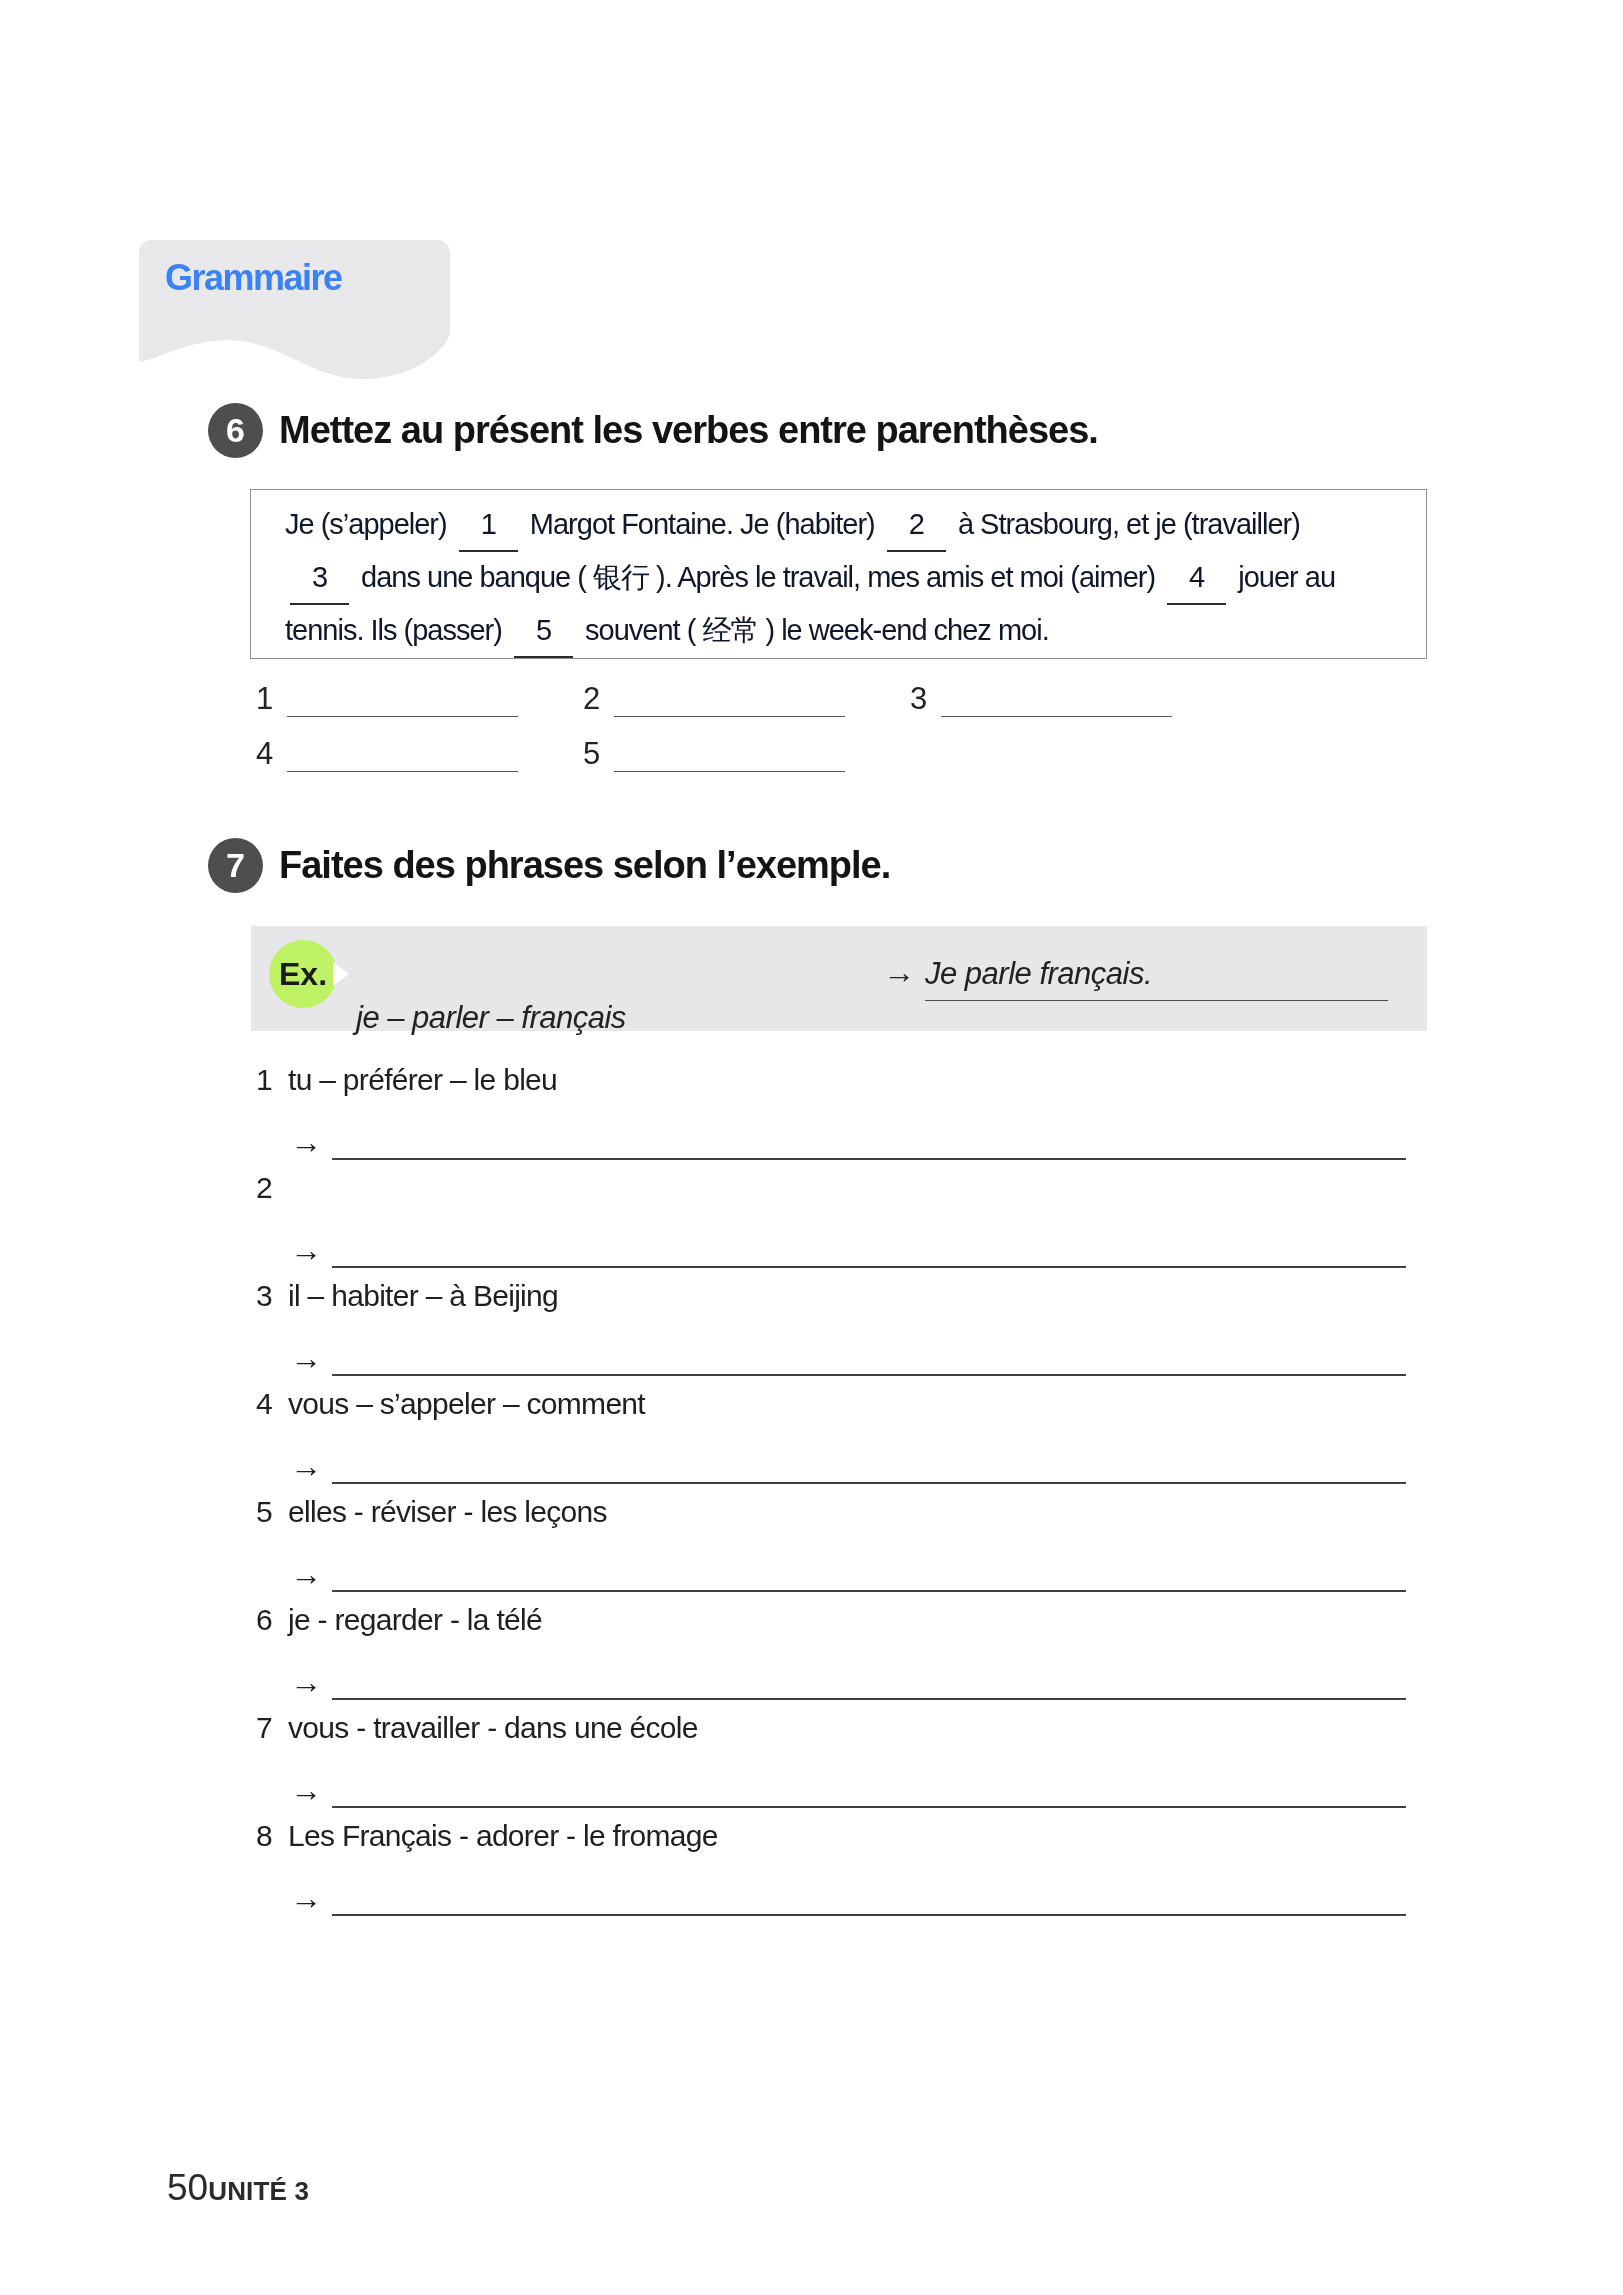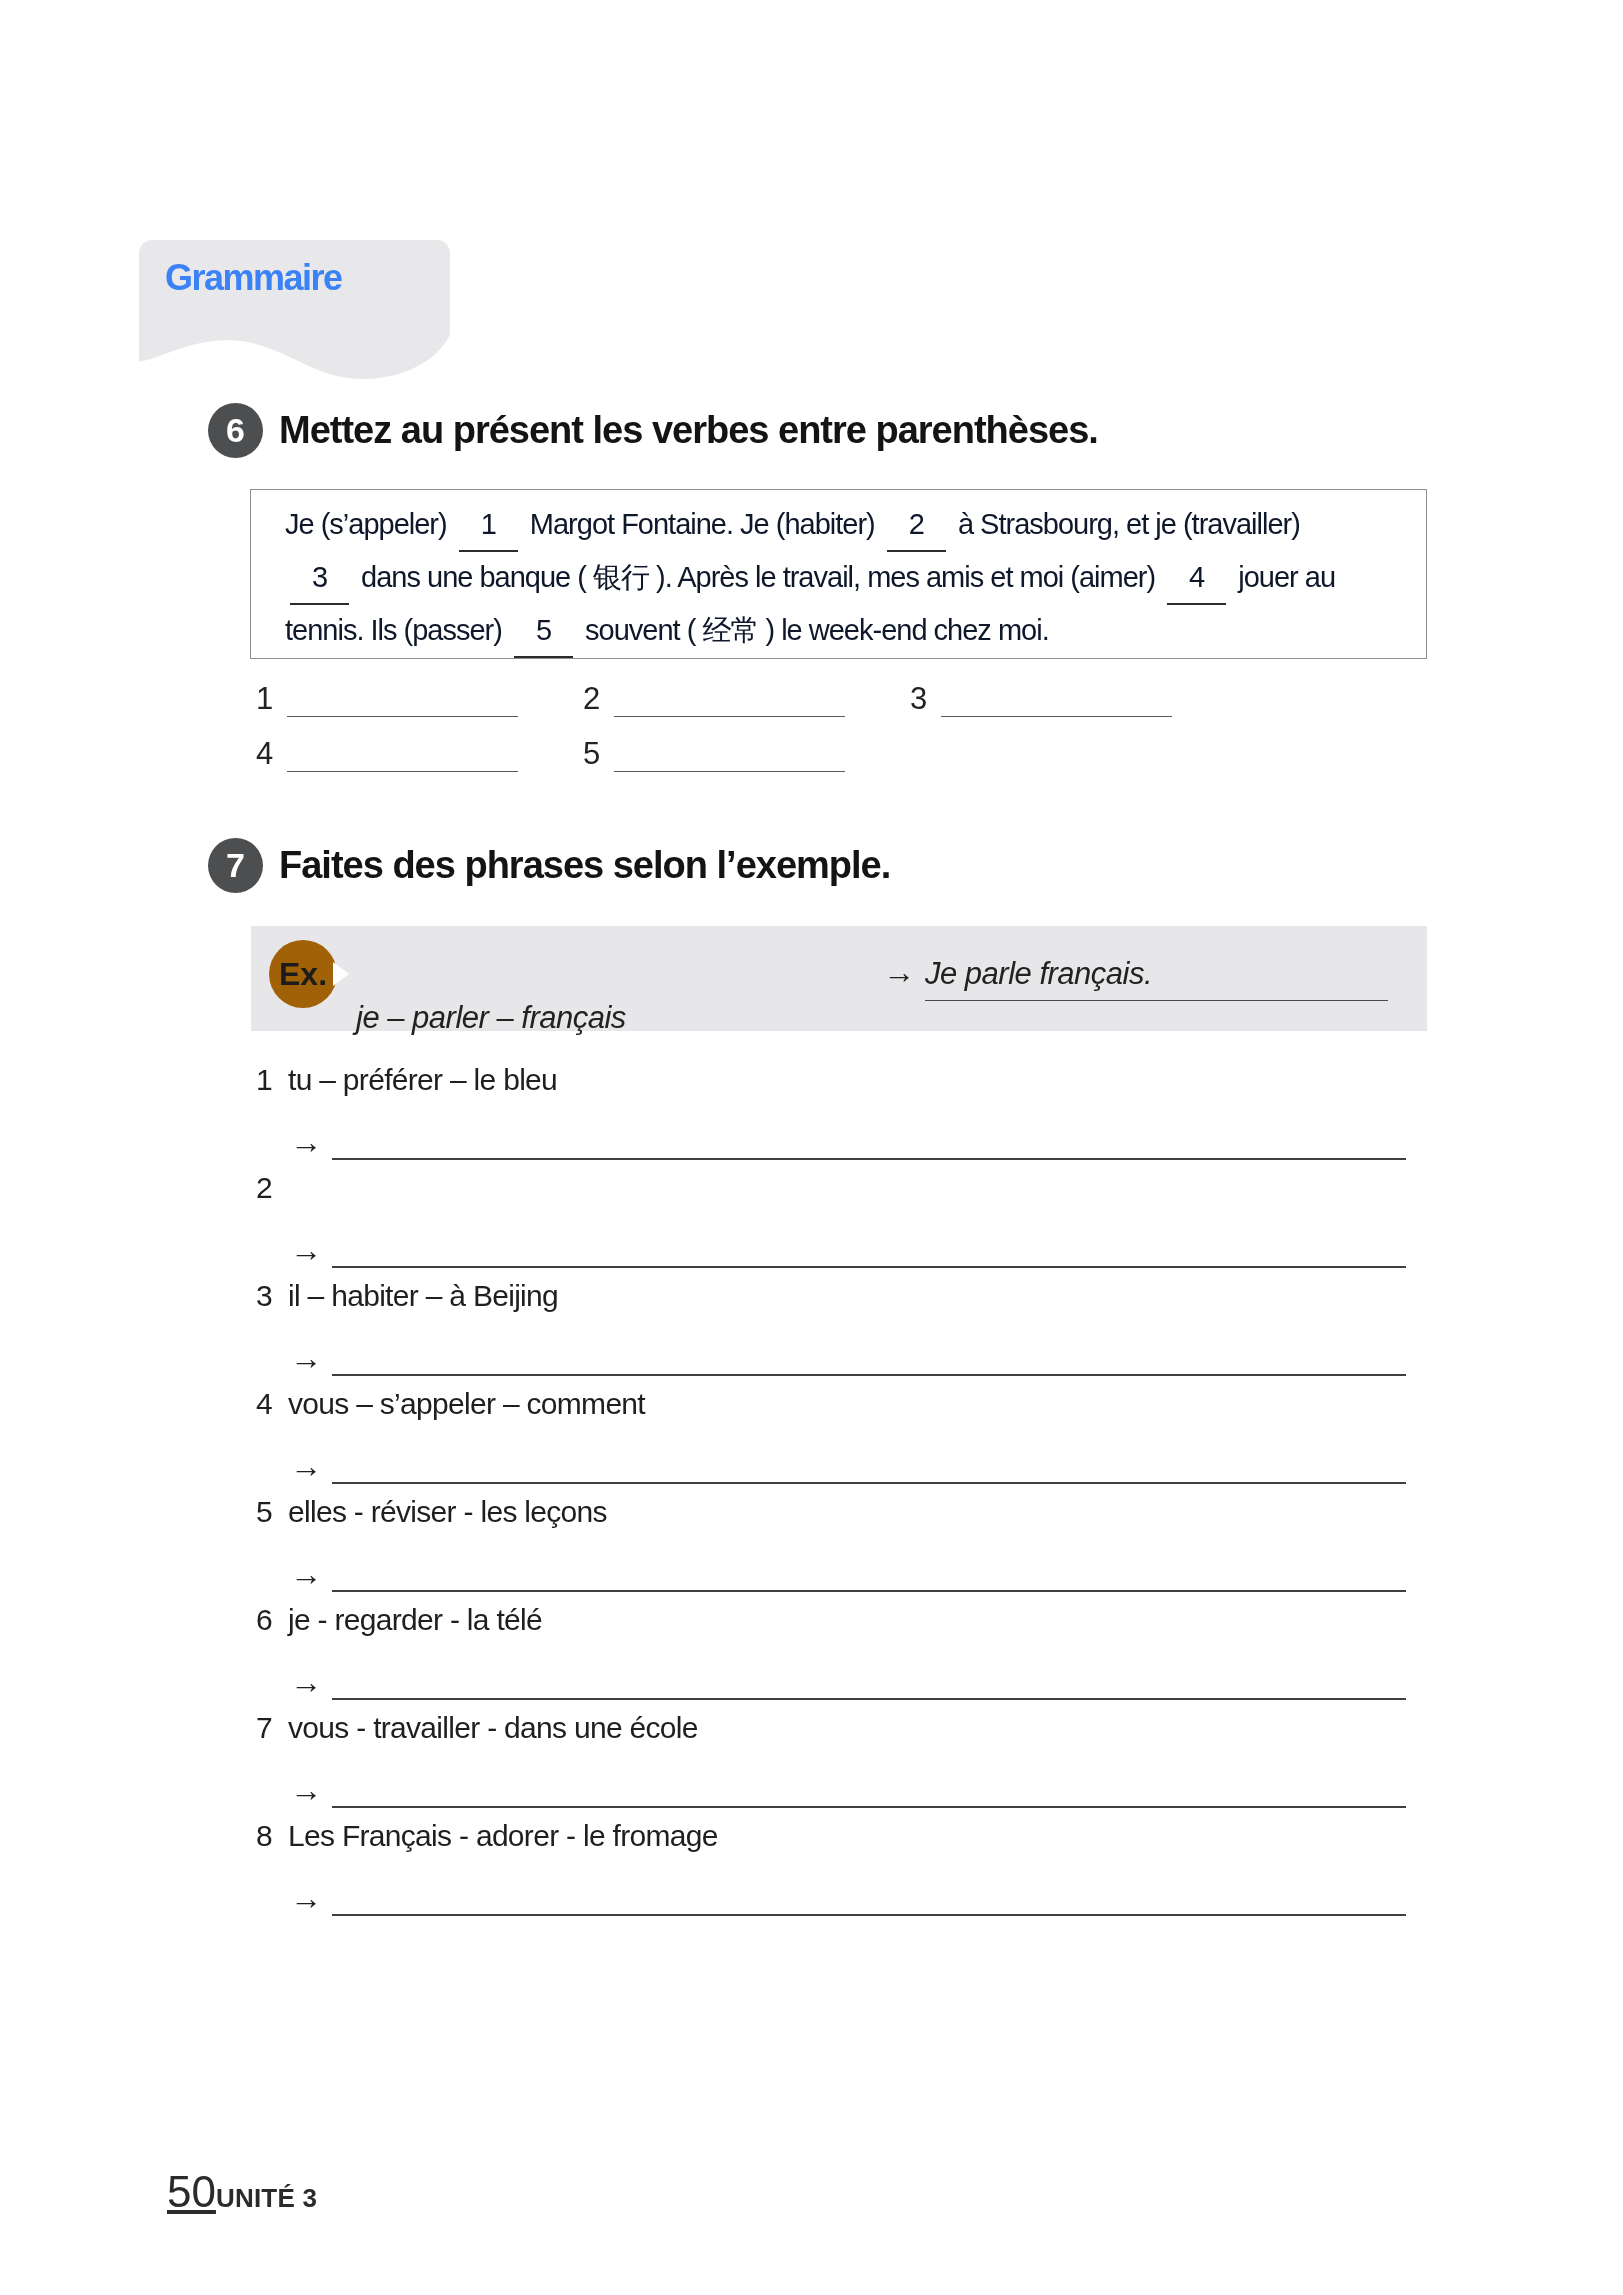--- a/index.html
+++ b/index.html
@@ -41,21 +41,21 @@
   
   .answers { position:absolute; left:252px; top:681px; width:1178px; font-size:31px; color:#232323; }
   .answers-row { display:flex; margin-bottom:19px; }
   .slot { width:327px; display:flex; align-items:flex-end; padding-left:4px; box-sizing:border-box; }
   .a-num { line-height:36px; }
   .a-line { display:inline-block; width:231px; height:35px; border-bottom:1.5px solid #58595b; margin-left:14px; }
 
   
   .example-box { position:absolute; left:251px; top:926px; width:1176px; height:105px; background:#e7e7e9; }
   .ex-badge {
-    position:absolute; left:18px; top:14px; width:68px; height:68px; background:#a16207;
+    position:absolute; left:18px; top:14px; width:68px; height:68px; background:#bef264;
     border-radius:50%; display:flex; align-items:center; justify-content:center;
     font-weight:bold; font-size:32px; color:#1c1c1c;
   }
   .ex-badge::after {
     content:""; position:absolute; right:-12px; top:50%; transform:translateY(-50%);
     border-top:12px solid transparent; border-bottom:12px solid transparent; border-left:16px solid #ffffff;
   }
   .ex-prompt { position:absolute; left:105px; top:30px; font-style:italic; font-size:31px; letter-spacing:-0.5px; color:#222222; white-space:nowrap;margin-top:44px; }
   .ex-answer { position:absolute; left:632px; top:30px; display:flex; align-items:flex-start; font-size:31px; color:#222222; }
   .ex-answer .arrow-glyph { margin-right:10px; }
@@ -69,21 +69,21 @@
   .item { position:relative; height:108px; }
   .item-head { display:flex; gap:14px; padding-left:6px; font-size:30px; letter-spacing:-0.7px; color:#1f1f1f; white-space:nowrap; }
   .item-num { min-width:18px; }
   .item-arrowline { position:absolute; left:40px; right:22px; top:57px; display:flex; align-items:flex-end; }
   .arrow-glyph { font-size:32px; line-height:32px; }
   .item-arrowline .arrow-glyph { padding-bottom:2px; margin-right:10px; }
   .fill-line { flex:1; height:38px; border-bottom:2px solid #3f3f41; }
 
   
   .footer { position:absolute; left:167px; top:2167px; display:flex; align-items:baseline; color:#2b2b2b; }
-  .page-num { font-size:44px;text-decoration:underline; }
+  .page-num { font-size:37px; }
   .unit { font-size:26px; font-weight:bold; letter-spacing:0.2px; }
 </style>
 </head>
 <body>
 
 <div class="page">
 
   <div class="banner">
     <svg viewBox="0 0 632 292" width="311" height="144" preserveAspectRatio="none" aria-hidden="true">
       <path d="M26 0 H606 C620 0 632 12 632 26 V192 C610 238 548 280 458 282 C352 284 298 212 196 204 C112 197 46 240 0 247 V26 C0 12 12 0 26 0 Z" fill="#e8e8ea"></path>

